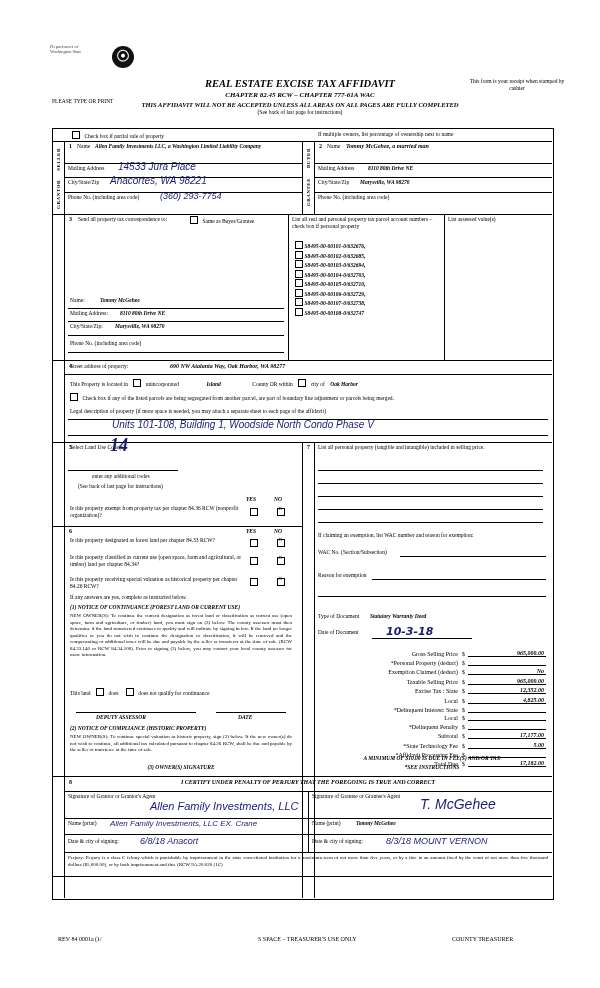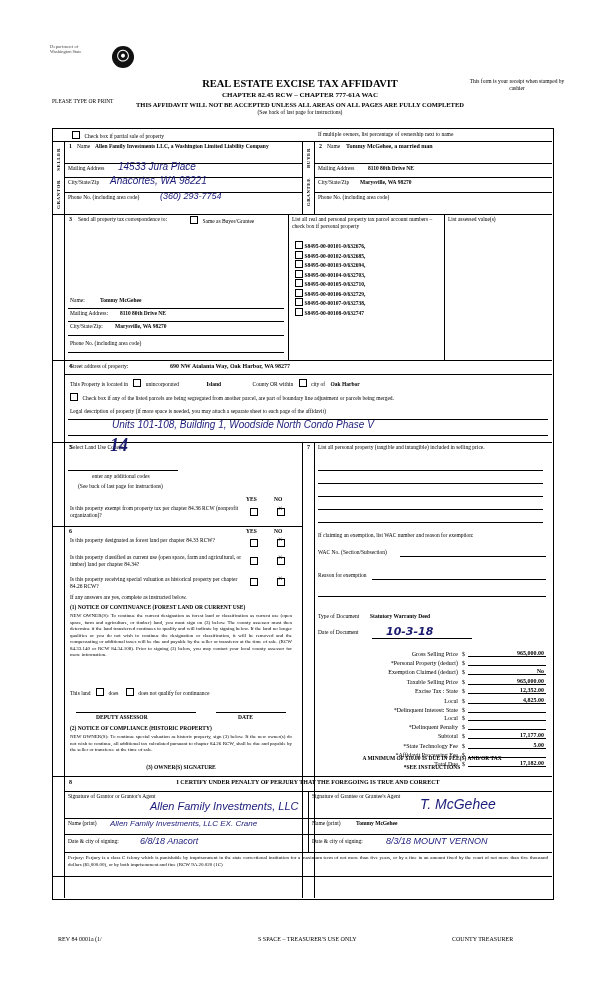--- a/index.html
+++ b/index.html
@@ -10,21 +10,21 @@
     color:#000;
     position:relative;
     overflow:hidden;
   }
   .page{position:absolute; left:0; top:0; width:600px; height:988px;}
   .hand{font-family:"DejaVu Sans", sans-serif; font-style:italic; color:#1a1a6e; font-weight:600;}
   .hw{font-family:"Liberation Sans", sans-serif; font-style:italic; color:#1b1b7a;}
   .tiny{font-size:5px;}
   .xs{font-size:5.5px;}
   .s{font-size:6px;}
-  .b{font-weight:bold;}
+  .b{font-weight:bold;font-style:italic;}
   .c{text-align:center;}
   .r{text-align:right;}
 
   
   .logo{position:absolute; left:50px; top:44px; width:150px; height:30px;}
   .logo .dep{font-size:4.5px; color:#444; letter-spacing:.2px;}
   .logo .rev{font-size:13px; font-weight:bold; letter-spacing:-.3px;}
   .logo .ws{font-size:4.5px; color:#444;}
   .logo .swirl{position:absolute; left:62px; top:2px; width:22px; height:22px;
     border-radius:50%; background:#111; color:#fff; font-size:14px; line-height:22px; text-align:center;}

